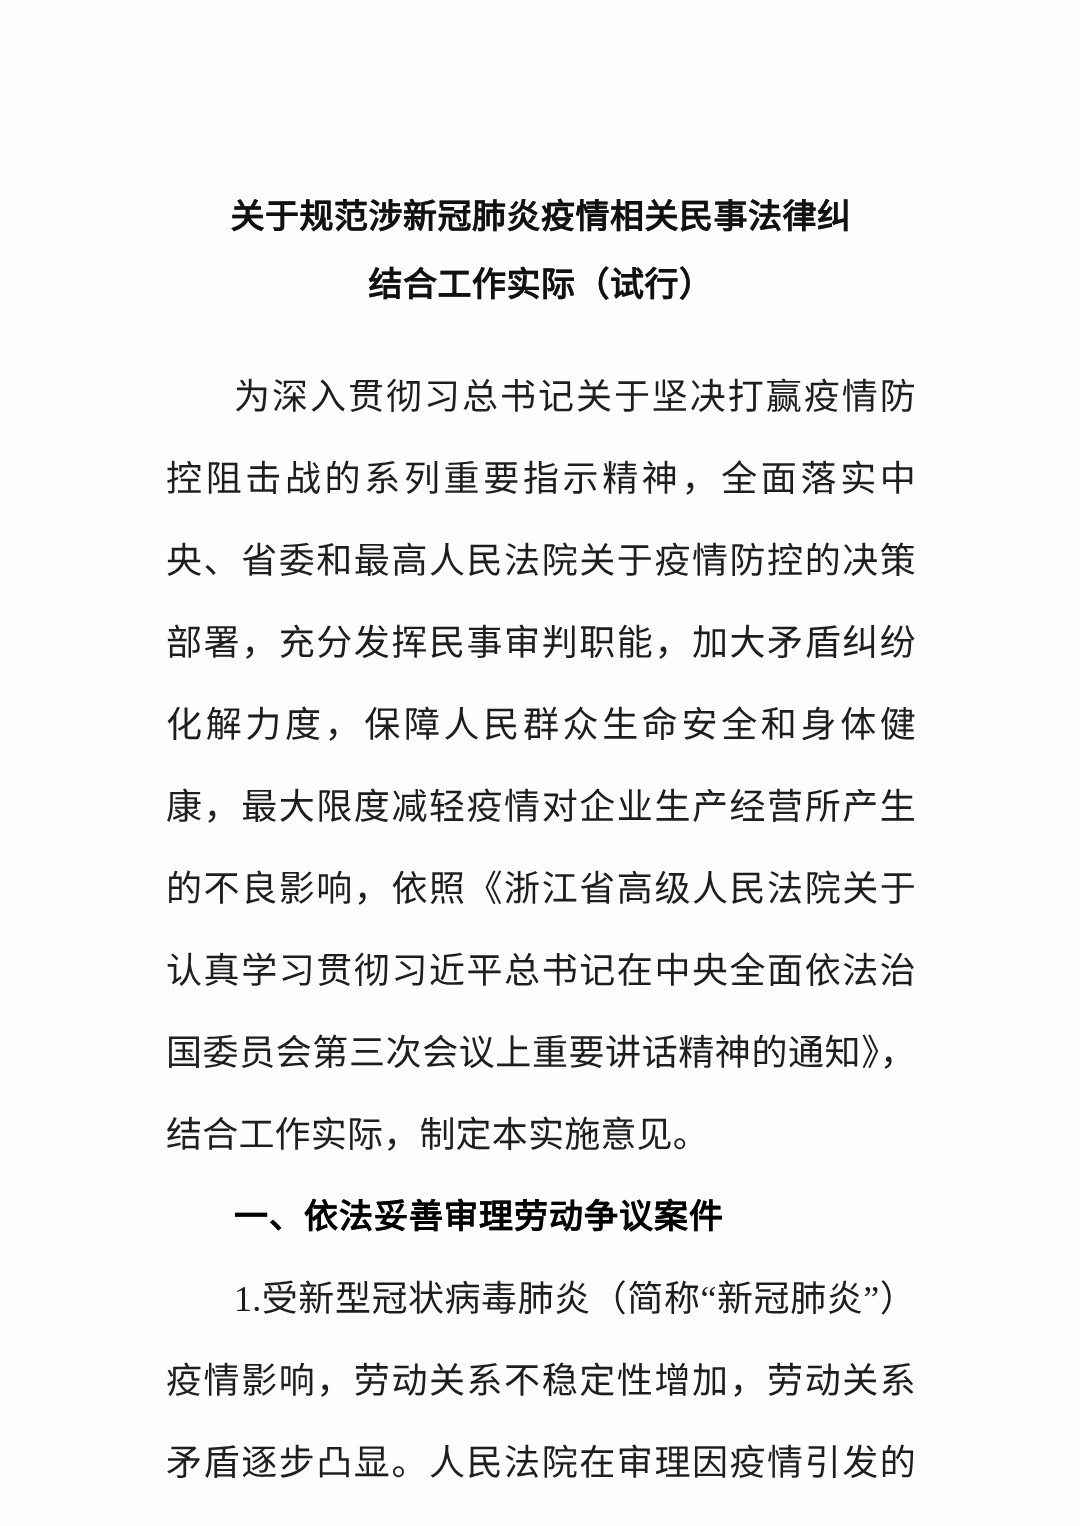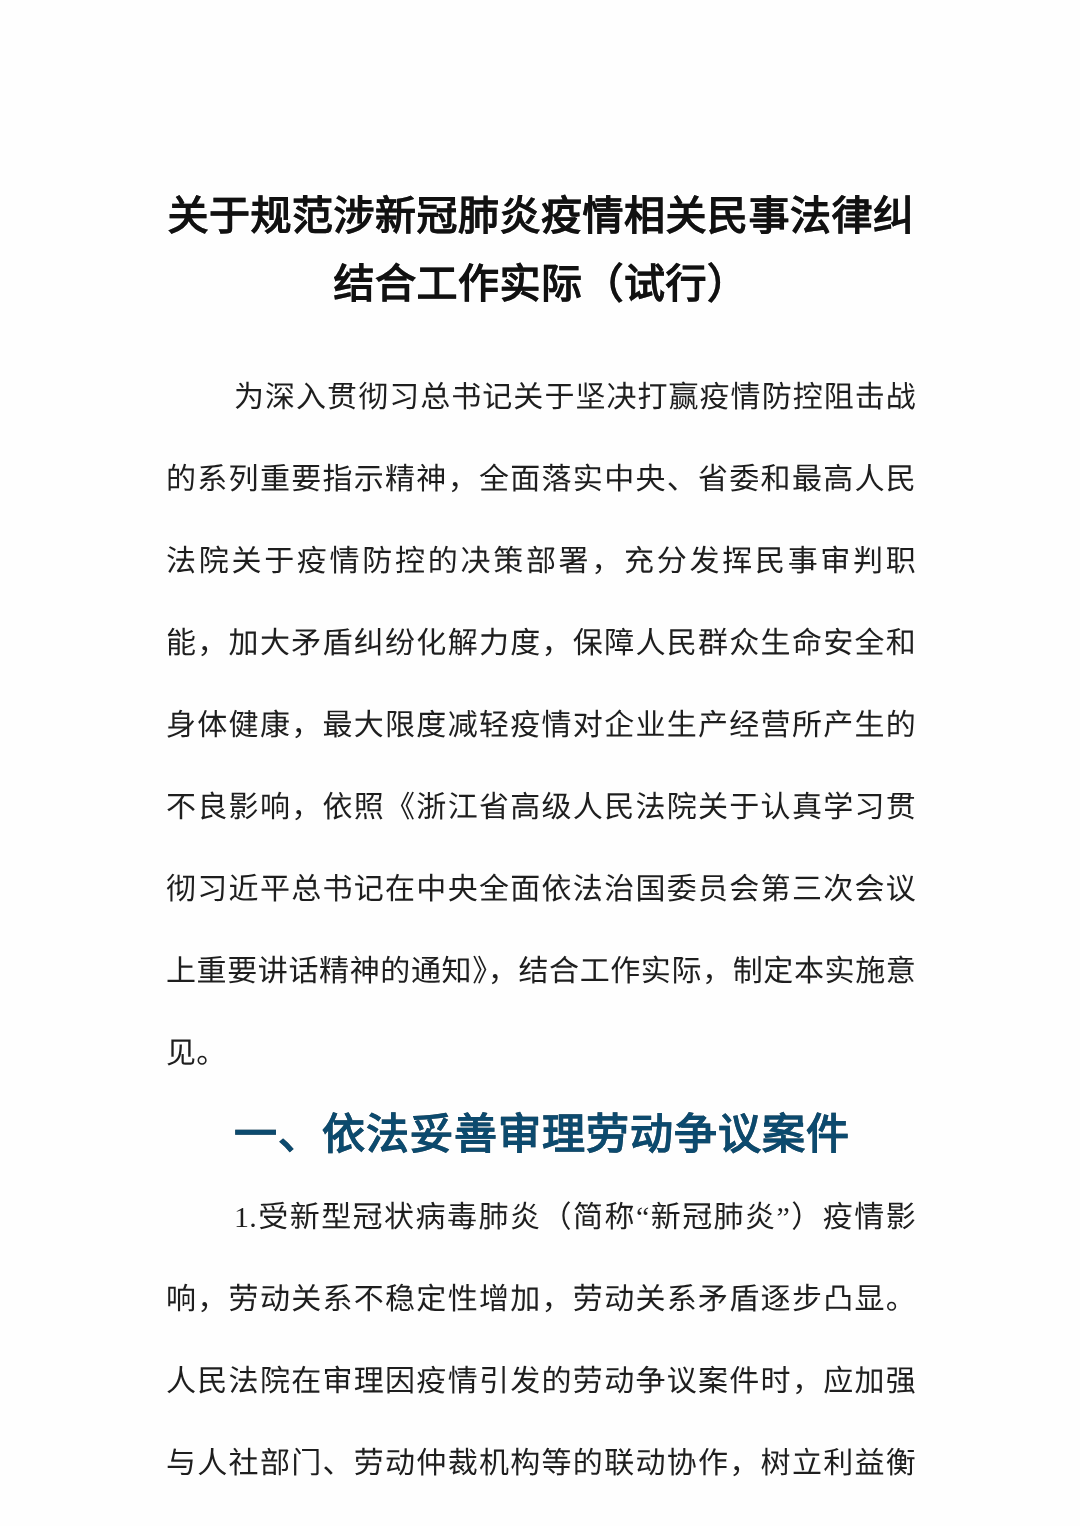--- a/index.html
+++ b/index.html
@@ -25,63 +25,63 @@
     position: absolute;
     left: 166px;
     top: 0;
     width: 750px;
   }
 
   
   .doc-title {
     margin: 0;
     padding-top: 182px;
-    font-size: 41px;
+    font-size: 34px;
     font-weight: 700;
     line-height: 68px;
     text-align: center;
     letter-spacing: 0.5px;
     font-family: "Liberation Sans", "DejaVu Sans", sans-serif;
     color: #111111;
     text-shadow: 0 0 0.4px rgba(0,0,0,0.55);
   }
 
   .doc-title .title-line {
     display: block;
   }
 
   
   .para {
     margin: 0;
-    font-size: 30px;
+    font-size: 36px;
     line-height: 82px;
     text-align: justify;
     text-justify: inter-character;
     text-indent: 68px;
     letter-spacing: 0.2px;
     color: #1e1e1e;
   }
 
   .para.first-para {
     margin-top: 38px;
   }
 
   .para.item {
     margin-top: 0;
   }
 
   
   .section-heading {
     margin: 0;
-    font-size: 43px;
+    font-size: 34px;
     font-weight: 700;
     line-height: 82px;
     text-indent: 68px;
     letter-spacing: 1px;
-    color: #0c4a6e;
+    color: #000000;
     text-shadow: 0 0 0.5px rgba(0,0,0,0.6);
   }
 </style>
 </head>
 <body>
 
 <div class="page">
 
   <div class="doc-body">
 

